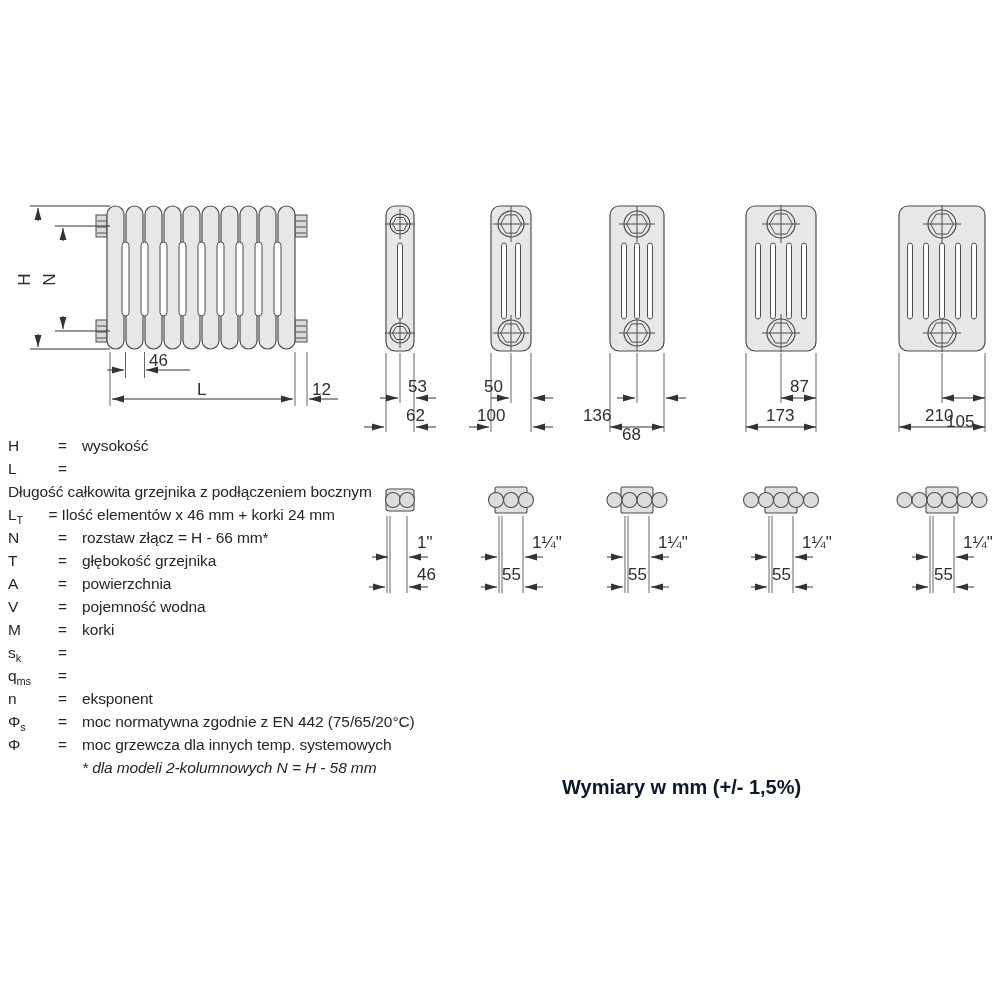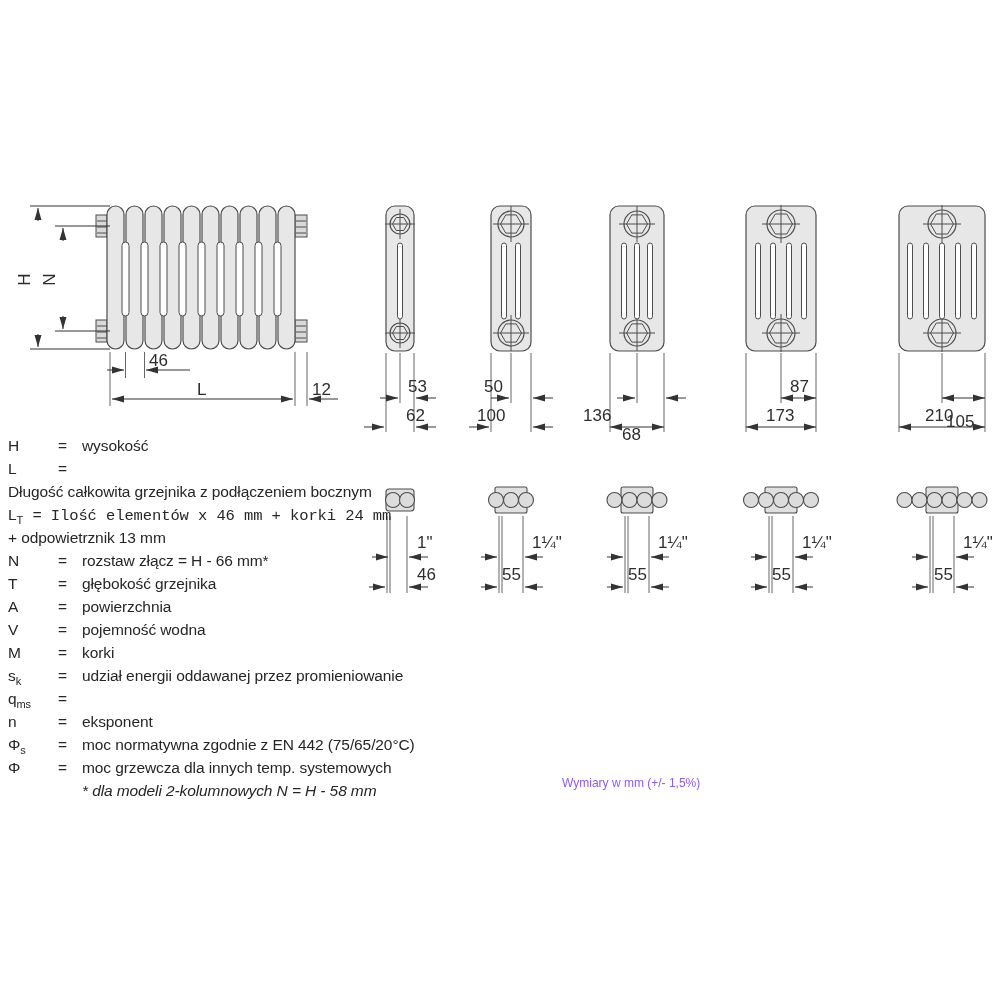--- a/index.html
+++ b/index.html
@@ -8,23 +8,23 @@
   #linework{position:absolute;left:0;top:0;}
   .dimlabel{position:absolute;font-size:17px;color:#2e2e2e;white-space:nowrap;line-height:1;}
   .rot{transform:rotate(-90deg);transform-origin:center center;width:20px;text-align:center;}
   .ctr{text-align:center;}
   #legend{position:absolute;left:8px;top:434px;width:470px;font-size:15.5px;letter-spacing:-0.1px;color:#262626;}
   .lrow{position:relative;height:23px;line-height:23px;}
   .lrow .sym{position:absolute;left:0;top:0;}
   .lrow .eq{position:absolute;left:50px;top:0;}
   .lrow .desc{position:absolute;left:74px;top:0;}
   .lrow sub{font-size:11px;}
-  .lrow.wide .wtext{margin-left:5px;font-family:Liberation Mono, monospace;}
+  .lrow.wide .wtext{margin-left:21px;}
   .lrow.indent{padding-left:74px;font-style:italic;}
-  #footer-note{position:absolute;left:562px;top:776px;font-size:12px;color:#8b5cf6;}
+  #footer-note{position:absolute;left:562px;top:776px;font-size:20px;color:#0f172a;font-weight:bold;}
   svg .outline{fill:#e7e7e7;stroke:#4d4d4d;stroke-width:1.2;}
   svg .win{fill:#ffffff;stroke:#4d4d4d;stroke-width:1;}
   svg .dim{stroke:#333333;stroke-width:1;fill:none;}
   svg .ext{stroke:#555555;stroke-width:0.9;fill:none;}
   svg .thin{stroke:#4d4d4d;stroke-width:1;fill:none;}
   svg .plug{fill:#d9d9d9;stroke:#4d4d4d;stroke-width:1;}
   svg .hub{fill:#e0e0e0;stroke:#4d4d4d;stroke-width:1.1;}
   svg .tube{fill:#dcdcdc;stroke:#4d4d4d;stroke-width:1.1;}
 </style>
 </head>
@@ -331,23 +331,20 @@
     <span class="sym"><span>L</span><sub></sub></span>
     <span class="eq">=</span>
   </div>
   <div class="lrow wide">
     <span>Długość całkowita grzejnika z podłączeniem bocznym</span>
   </div>
   <div class="lrow wide">
     <span><span>L</span><sub>T</sub></span>
     <span class="wtext">= Ilość elementów x 46 mm + korki 24 mm</span>
   </div>
-  <div class="lrow wide">
-    <span>+ odpowietrznik 13 mm</span>
-  </div>
   <div class="lrow">
     <span class="sym"><span>N</span><sub></sub></span>
     <span class="eq">=</span>
     <span class="desc">rozstaw złącz = H - 66 mm*</span>
   </div>
   <div class="lrow">
     <span class="sym"><span>T</span><sub></sub></span>
     <span class="eq">=</span>
     <span class="desc">głębokość grzejnika</span>
   </div>
@@ -362,21 +359,20 @@
     <span class="desc">pojemność wodna</span>
   </div>
   <div class="lrow">
     <span class="sym"><span>M</span><sub></sub></span>
     <span class="eq">=</span>
     <span class="desc">korki</span>
   </div>
   <div class="lrow">
     <span class="sym"><span>s</span><sub>k</sub></span>
     <span class="eq">=</span>
-    <span class="desc">udział energii oddawanej przez promieniowanie</span>
   </div>
   <div class="lrow">
     <span class="sym"><span>q</span><sub>ms</sub></span>
     <span class="eq">=</span>
   </div>
   <div class="lrow">
     <span class="sym"><span>n</span><sub></sub></span>
     <span class="eq">=</span>
     <span class="desc">eksponent</span>
   </div>

